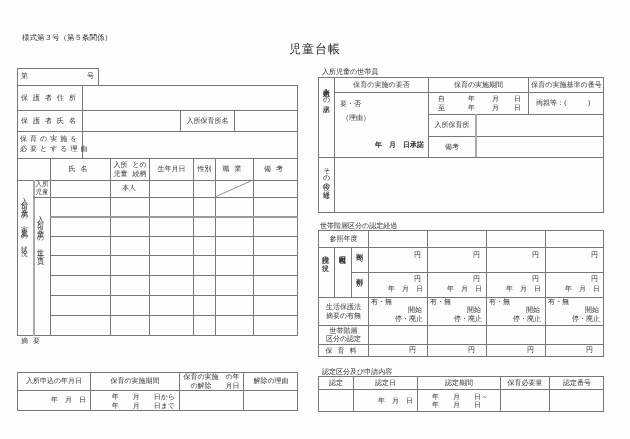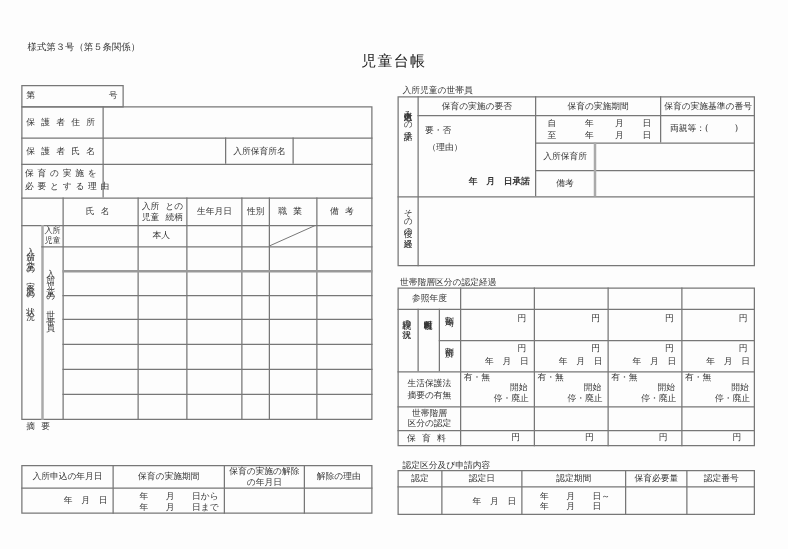--- a/index.html
+++ b/index.html
@@ -98,21 +98,21 @@
   <div class="abs" style="left:18px;top:347px;width:278px;height:24px;"></div>
 
   <div class="box" style="left:17px;top:372px;width:281px;height:39px;"></div>
   <div class="hl" style="left:17px;top:390px;width:281px;"></div>
   <div class="vl" style="left:90px;top:372px;height:39px;"></div>
   <div class="vl" style="left:179px;top:372px;height:39px;"></div>
   <div class="vl" style="left:243px;top:372px;height:39px;"></div>
 
   <div class="cell" style="left:18px;top:373px;width:72px;height:17px;">入所申込の年月日</div>
   <div class="cell" style="left:91px;top:373px;width:88px;height:17px;">保育の実施期間</div>
-  <div class="cell" style="left:180px;top:373px;width:63px;height:17px;flex-direction:column;">
+  <div class="cell" style="left:180px;top:373px;width:63px;height:17px;flex-direction:row;">
     <span>保育の実施の解除</span>
     <span>の年月日</span>
   </div>
   <div class="cell" style="left:244px;top:373px;width:54px;height:17px;">解除の理由</div>
 
   <div class="cell rt" style="left:18px;top:391px;width:72px;height:19px;">年　月　日</div>
   <div class="cell rt" style="left:91px;top:391px;width:88px;height:19px;flex-direction:column;align-items:flex-end;">
     <span>年　　月　　日から</span>
     <span>年　　月　　日まで</span>
   </div>

